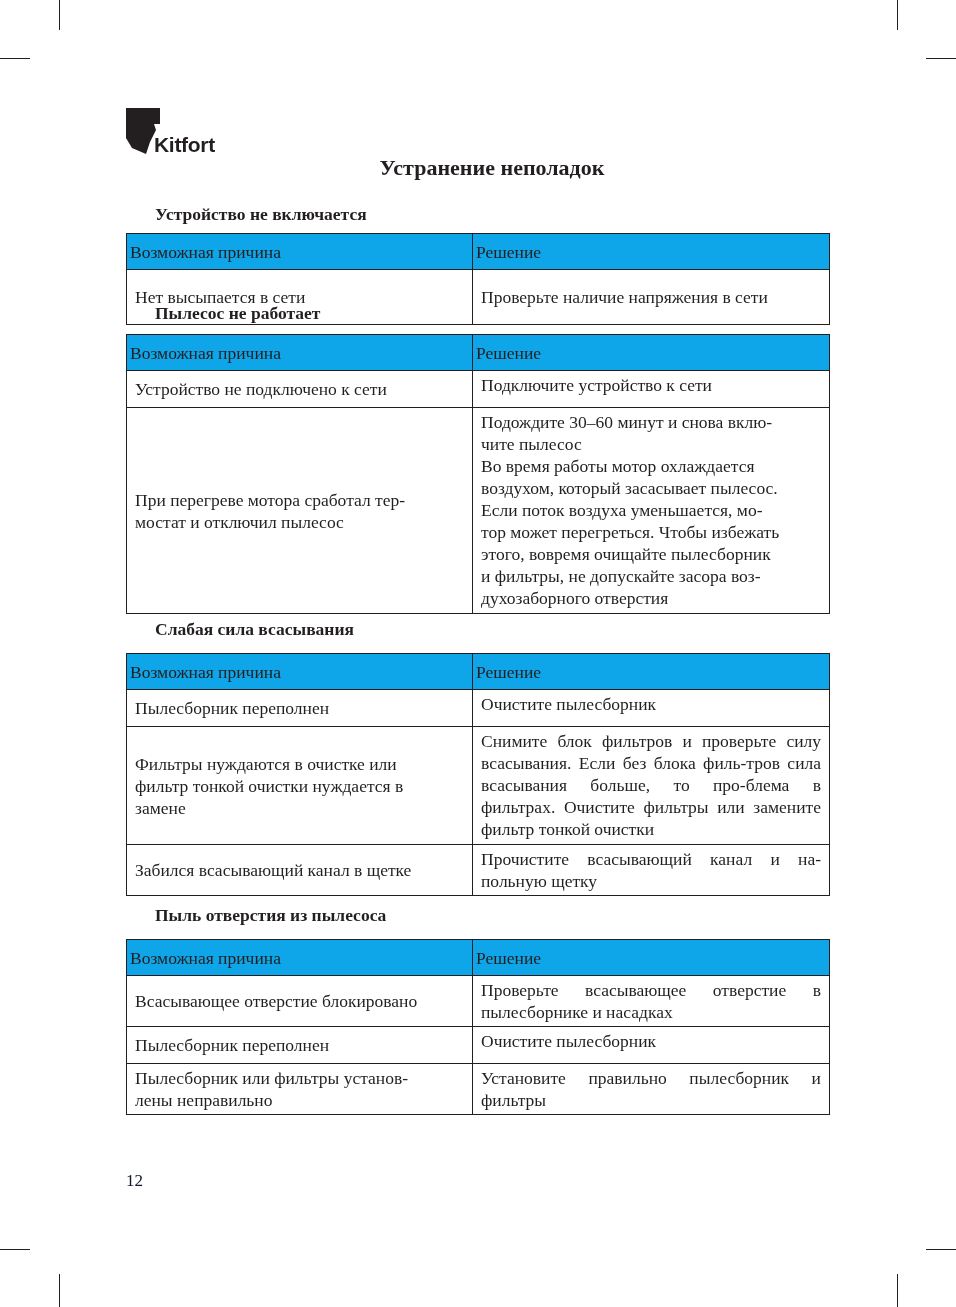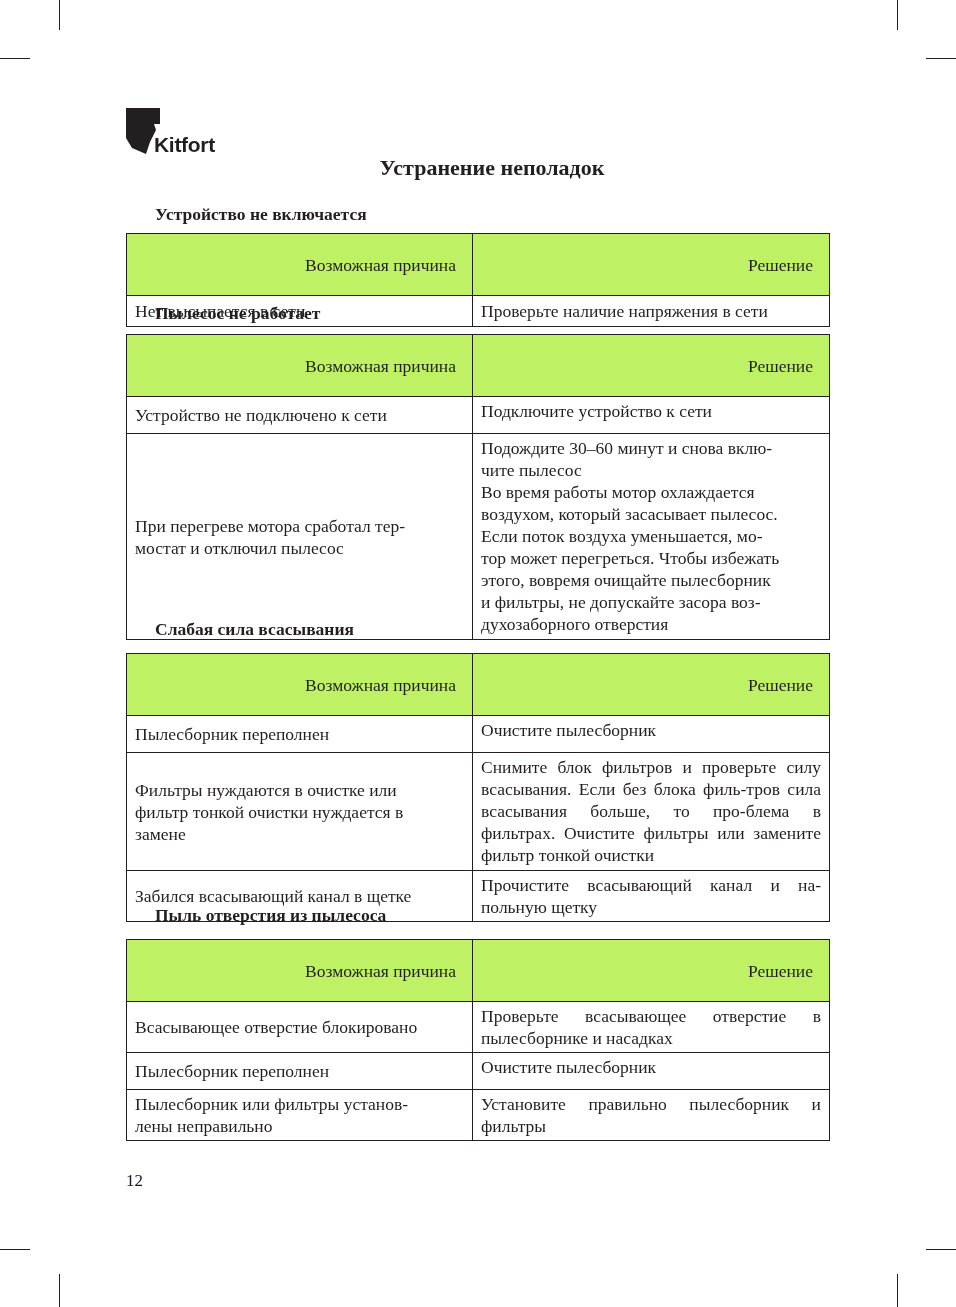--- a/index.html
+++ b/index.html
@@ -7,21 +7,21 @@
          font-family:"Liberation Serif", "DejaVu Serif", serif; color:#231f20; }
   .crop { position:absolute; background:#231f20; }
   .logo { position:absolute; left:126px; top:108px; width:100px; height:50px; }
   .logo-text { position:absolute; left:154px; top:133px; font-family:"Liberation Sans","DejaVu Sans",sans-serif;
                font-weight:bold; font-size:21px; color:#231f20; letter-spacing:-0.3px;text-align:right; }
   .page-title { position:absolute; left:0; width:984px; top:155px; text-align:center;
                 font-weight:bold; font-size:22px; }
   .section-title { position:absolute; left:155px; font-weight:bold; font-size:17.5px; }
   table { position:absolute; left:126px; width:704px; border-collapse:collapse; font-size:17.5px; line-height:22px; }
   td, th { border:1px solid #231f20; padding:0 8px; vertical-align:middle; }
-  th { background:#bef264; font-weight:normal; text-align:right; height:29px; padding:16px; }
+  th { background:#0ea5e9; font-weight:normal; text-align:left; height:29px; padding:3px; }
   td.cause { width:329px; }
   td.sol { text-align:justify; vertical-align:top; padding-top:3px; padding-bottom:3px; }
   .page-num { position:absolute; left:126px; top:1171px; font-size:17px; color:#0f172a; }
 </style>
 </head>
 <body>
 
 <div class="crop" style="left:59px;top:0;width:1px;height:30px"></div>
 <div class="crop" style="left:897px;top:0;width:1px;height:30px"></div>
 <div class="crop" style="left:0;top:58px;width:30px;height:1px"></div>
@@ -40,21 +40,21 @@
 
 <div class="section-title" style="top:204px">Устройство не включается</div>
 <table style="top:233px">
   <tbody>
       <tr>
         <th>Возможная причина</th>
       <th>Решение</th>
       </tr>
   <tr style="height:29px">
     <td class="cause">Нет высыпается в сети</td>
-    <td class="sol" style="vertical-align:middle;padding:4px 8px">Проверьте наличие напряжения в сети</td>
+    <td class="sol" style="vertical-align:middle;padding:16px 8px">Проверьте наличие напряжения в сети</td>
       </tr>
 </tbody>
   </table>
 
 <div class="section-title" style="top:303px">Пылесос не работает</div>
 <table style="top:334px">
   <tbody>
       <tr>
         <th>Возможная причина</th>
       <th>Решение</th>

